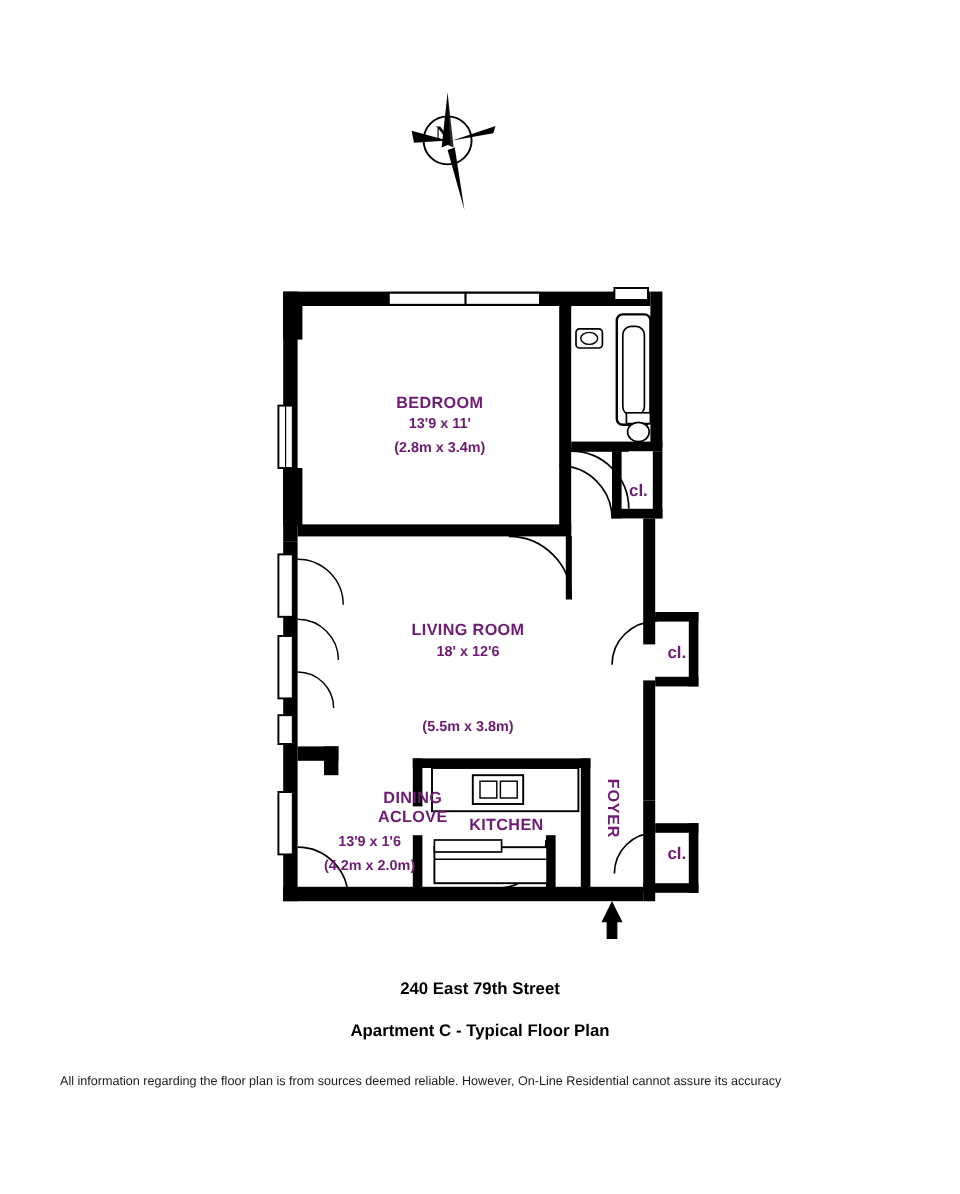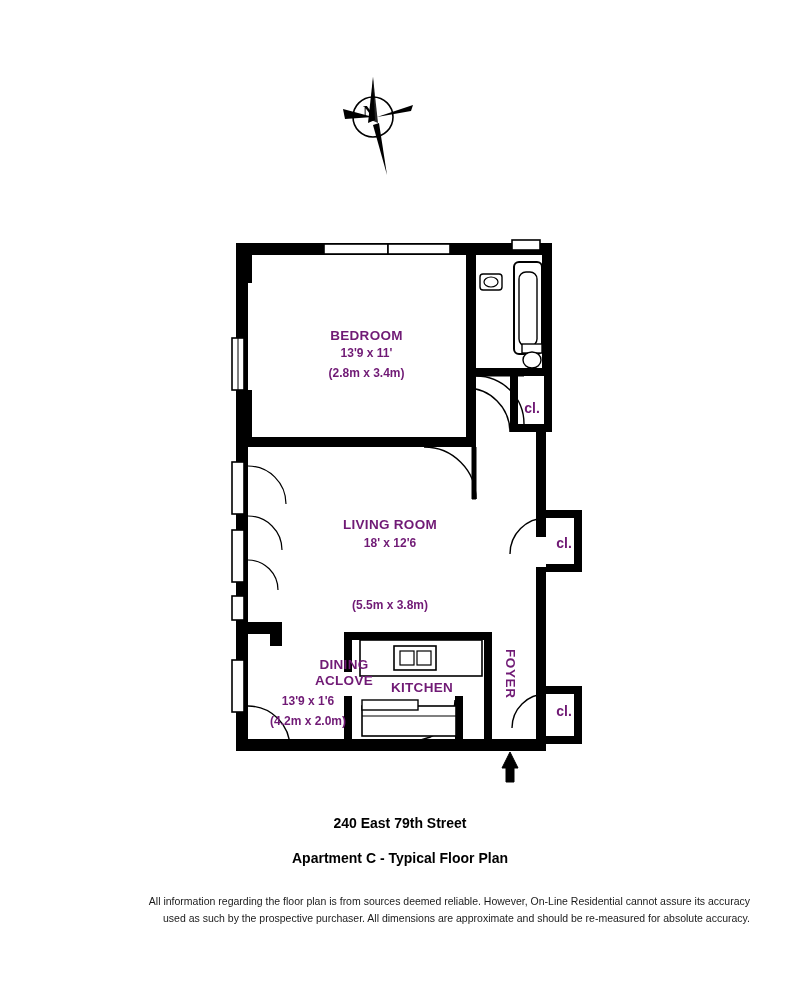--- a/index.html
+++ b/index.html
@@ -76,21 +76,21 @@
     font-size: 14px;
     color: #000;
   }
   #addr { top: 815px; }
   #apt  { top: 850px; }
   .disclaimer {
     position: absolute;
     top: 893px;
     left: 50px;
     width: 700px;
-    text-align: right;
+    text-align: left;
     font-size: 10.5px;
     line-height: 1.65;
     color: #1a1a1a;
     font-family: "Liberation Sans", sans-serif;
   }
 </style>
 </head>
 <body>
 
 <div id="plan-root">
@@ -241,16 +241,15 @@
 
   <div class="lbl cl" style="left:512px; top:400px; width:40px;">cl.</div>
   <div class="lbl cl" style="left:546px; top:535px; width:36px;">cl.</div>
   <div class="lbl cl" style="left:546px; top:703px; width:36px;">cl.</div>
 
   <div class="caption" id="addr">240 East 79th Street</div>
   <div class="caption" id="apt">Apartment C - Typical Floor Plan</div>
 
   <div class="disclaimer">
     <div>All information regarding the floor plan is from sources deemed reliable.  However, On-Line Residential cannot assure its accuracy</div>
-    <div>used as such by the prospective purchaser.  All dimensions are approximate and should be re-measured for absolute accuracy.</div>
   </div>
 
 </div>
 
 </body></html>

